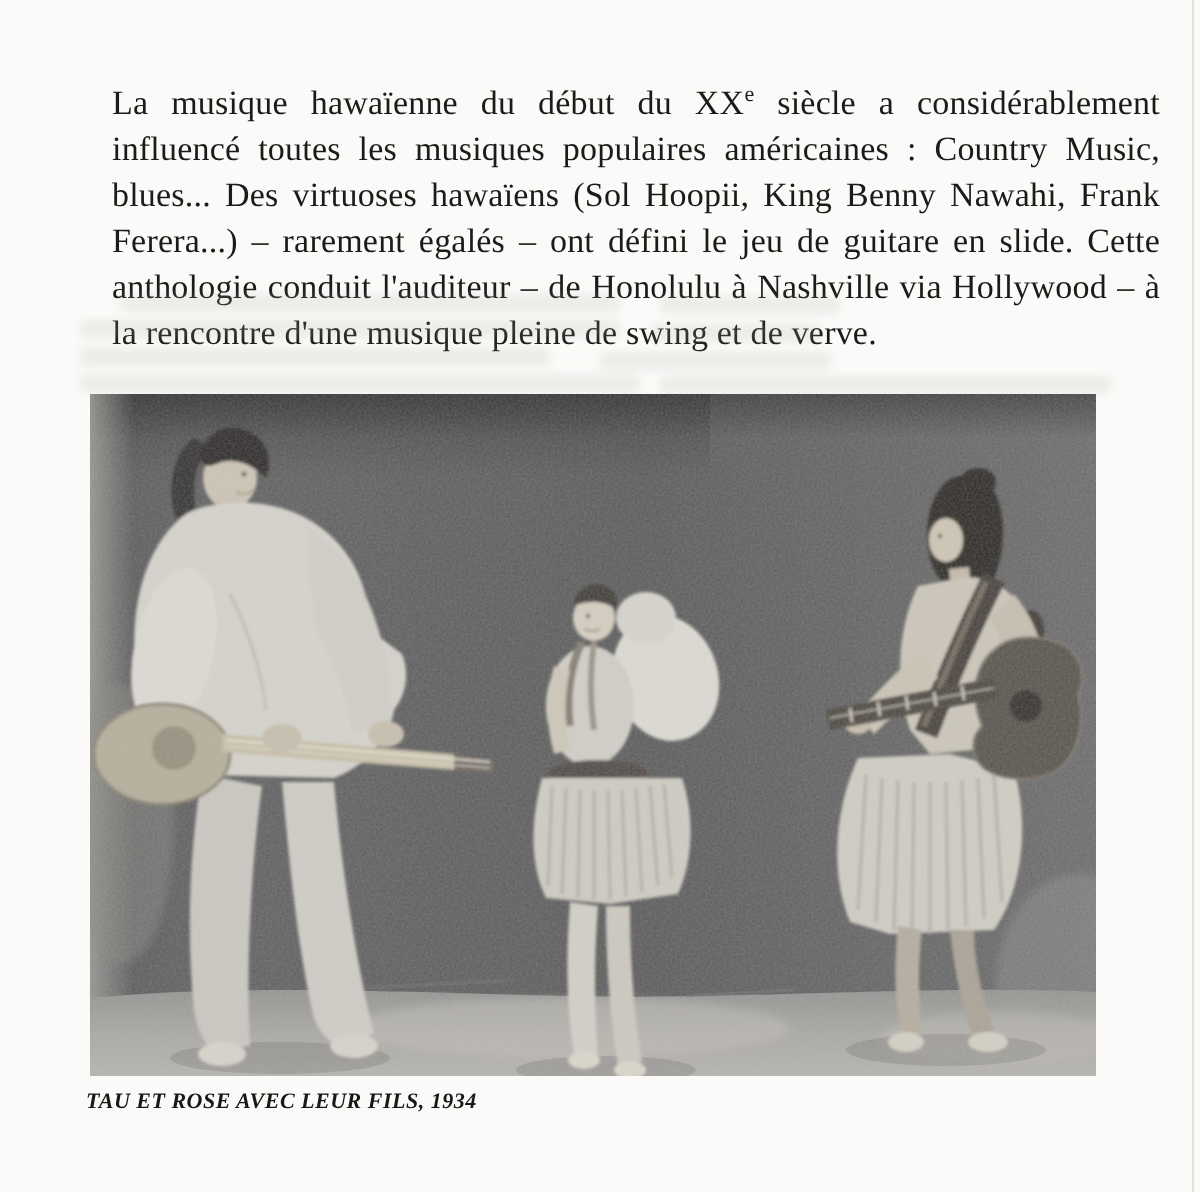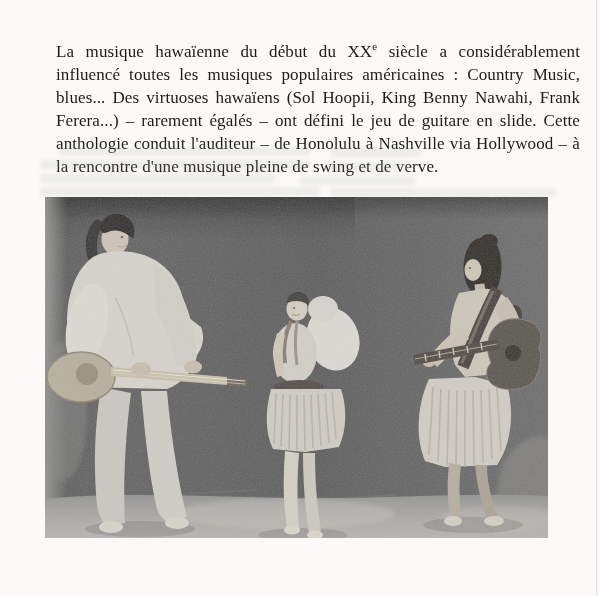--- a/index.html
+++ b/index.html
@@ -249,16 +249,17 @@
             <line x1="422" y1="149" x2="423" y2="156"></line>
           <line x1="436" y1="146" x2="437" y2="153"></line>
         </g>
         <line x1="370" y1="162" x2="452" y2="147" stroke="#cfc9bb" stroke-width="0.8" opacity="0.9"></line>
       </g>
 
       <rect x="0" y="0" width="503" height="341" filter="url(#grain)" opacity="0.45"></rect>
     </svg>
   </figure>
 
+  <div class="caption">TAU ET ROSE AVEC LEUR FILS, 1934</div>
 
   <div class="scan-edge"></div>
 
 </div>
 
 </body></html>

